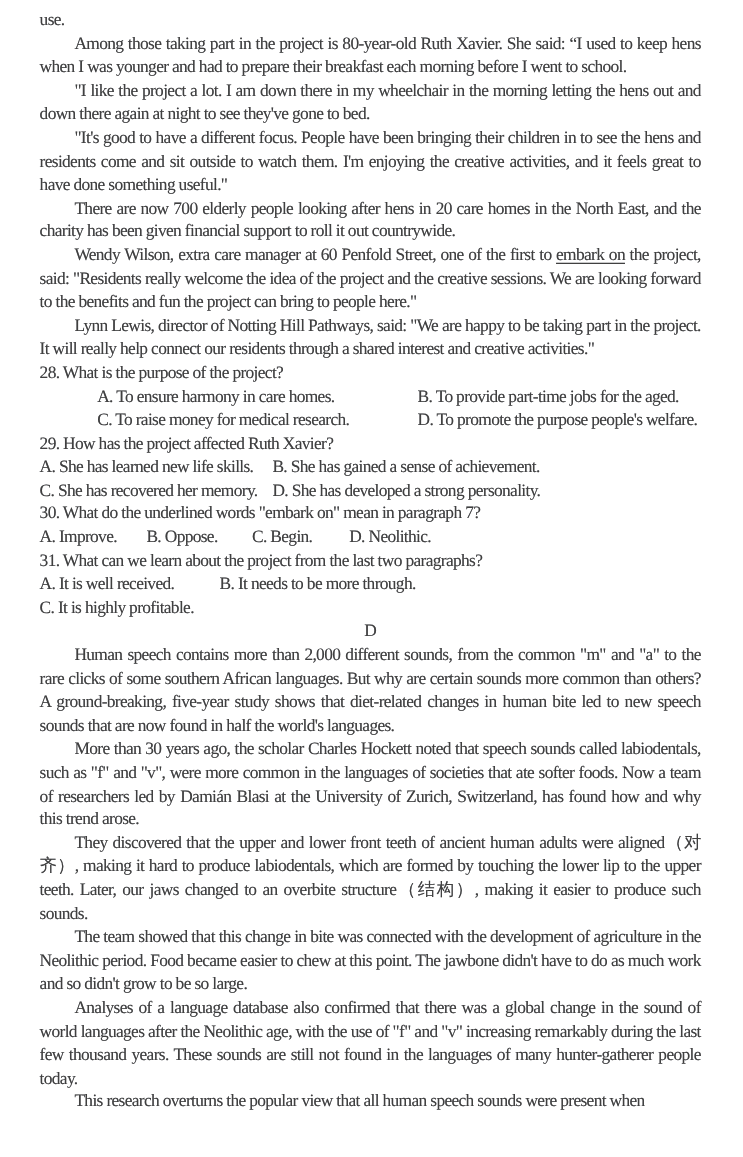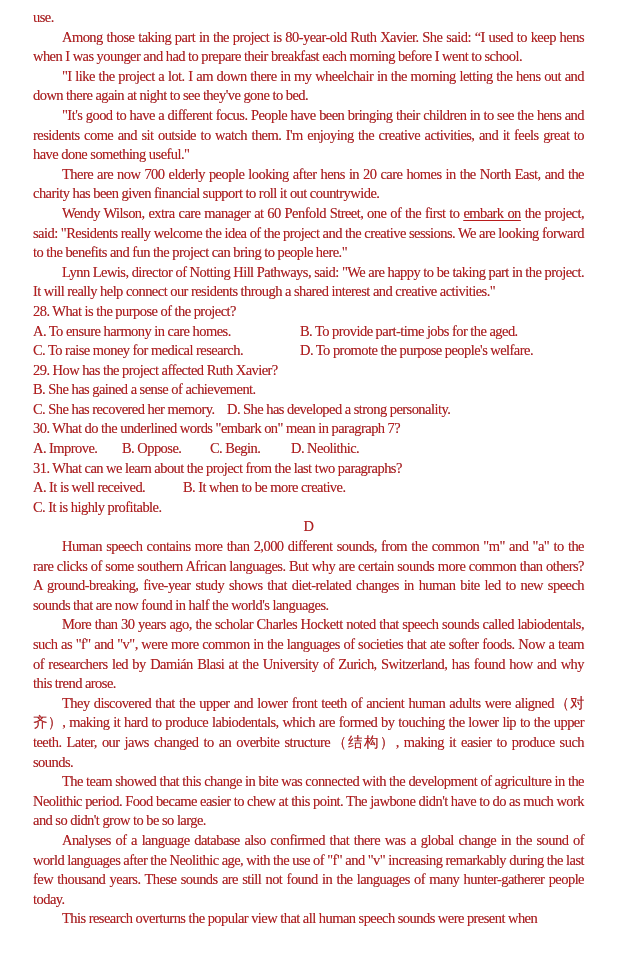--- a/index.html
+++ b/index.html
@@ -6,30 +6,30 @@
   .page {
     position: relative;
     box-sizing: border-box;
     width: 619px;
     height: 964px;
     background: #ffffff;
     padding: 8px 35px 0 33px;
     font-family: "Liberation Serif", "DejaVu Serif", serif;
     font-size: 14.5px;
     line-height: 19.6px;
-    color: #b91c1c;
+    color: #404040;
     letter-spacing: -0.55px;
     text-shadow: 0 0 0.4px rgba(35,39,56,0.45);
     overflow: hidden;
   }
   .page p { margin: 0; text-align: justify; text-indent: 29px; }
   .page p.noindent { text-indent: 0; }
   .stem { text-align: left !important; text-indent: 0 !important; }
   .row { display: grid; text-indent: 0; }
-  .row-q28 { grid-template-columns: minmax(267px, max-content) 1fr; }
+  .row-q28 { grid-template-columns: minmax(267px, max-content) 1fr; margin-left: 48px; }
   .row-q29 { grid-template-columns: minmax(194px, max-content) 1fr; }
   .row-q30 { grid-template-columns: minmax(89px, max-content) minmax(88px, max-content) minmax(81px, max-content) 1fr; }
   .row-q31 { grid-template-columns: minmax(150px, max-content) 1fr; }
   .opt { white-space: nowrap; text-align: left; }
   .u { text-decoration: underline; text-underline-offset: 2px; }
   .center { text-align: center !important; text-indent: 0 !important; }
 </style>
 </head>
 <body>
 
@@ -52,39 +52,40 @@
       <span class="opt"><span>A.</span> <span>To ensure harmony in care homes.</span></span>
       <span class="opt"><span>B.</span> <span>To provide part-time jobs for the aged.</span></span>
     </div>
     <div class="row row-q28">
       <span class="opt"><span>C.</span> <span>To raise money for medical research.</span></span>
       <span class="opt"><span>D.</span> <span>To promote the purpose people's welfare.</span></span>
     </div>
 
     <p class="stem">29. How has the project affected Ruth Xavier?</p>
     <div class="row row-q29">
+      <span class="opt"><span>A.</span> <span>She has learned new life skills.</span></span>
       <span class="opt"><span>B.</span> <span>She has gained a sense of achievement.</span></span>
     </div>
     <div class="row row-q29">
       <span class="opt"><span>C.</span> <span>She has recovered her memory.</span></span>
       <span class="opt"><span>D.</span> <span>She has developed a strong personality.</span></span>
     </div>
 
     <p class="stem">30. What do the underlined words "embark on" mean in paragraph 7?</p>
     <div class="row row-q30">
       <span class="opt"><span>A.</span> <span>Improve.</span></span>
       <span class="opt"><span>B.</span> <span>Oppose.</span></span>
       <span class="opt"><span>C.</span> <span>Begin.</span></span>
       <span class="opt"><span>D.</span> <span>Neolithic.</span></span>
     </div>
 
     <p class="stem">31. What can we learn about the project from the last two paragraphs?</p>
     <div class="row row-q31">
       <span class="opt"><span>A.</span> <span>It is well received.</span></span>
-      <span class="opt"><span>B.</span> <span>It when to be more creative.</span></span>
+      <span class="opt"><span>B.</span> <span>It needs to be more through.</span></span>
     </div>
     <div class="row row-q31">
       <span class="opt"><span>C.</span> <span>It is highly profitable.</span></span>
     </div>
 
   </div>
 
   <div>
     <p class="center">D</p>
     <p>Human speech contains more than 2,000 different sounds, from the common "m" and "a" to the rare clicks of some southern African languages. But why are certain sounds more common than others? A ground-breaking, five-year study shows that diet-related changes in human bite led to new speech sounds that are now found in half the world's languages.</p>

